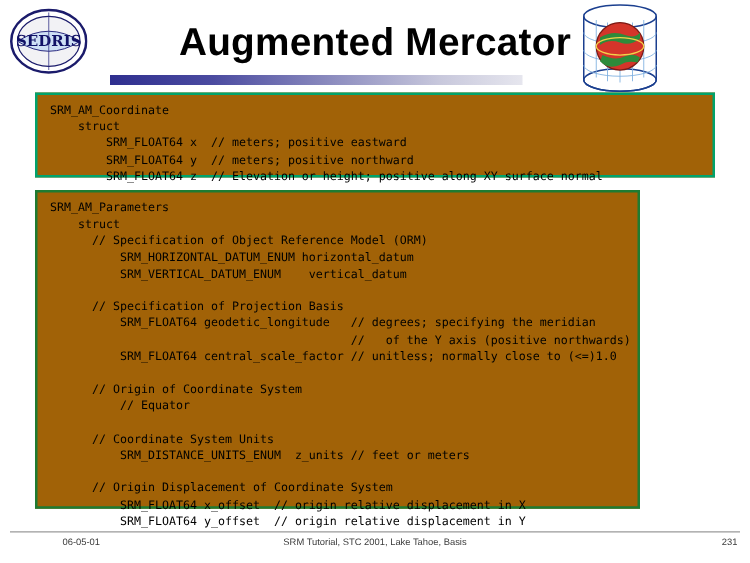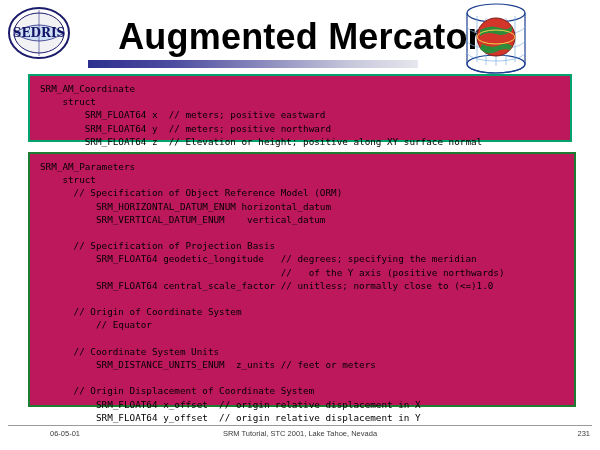--- a/index.html
+++ b/index.html
@@ -10,21 +10,21 @@
     position:relative;
     overflow:hidden;
   }
   .slide{position:absolute;inset:0;background:#fff;}
 
   
   .header{position:absolute;left:0;top:0;width:540px;height:72px;}
   .title{
     position:absolute;left:90px;top:16px;width:420px;
     text-align:center;
-    font-size:36px;font-weight:bold;color:#000;
+    font-size:31px;font-weight:bold;color:#000;
     letter-spacing:0.2px;
   }
   
   .logo{
     position:absolute;left:8px;top:6px;width:62px;height:54px;
   }
   .logo svg{display:block;}
 
   
   .globe{position:absolute;right:6px;top:2px;width:76px;height:74px;}
@@ -33,25 +33,25 @@
   
   .gradbar{
     position:absolute;left:88px;top:60px;width:330px;height:8px;
     background:linear-gradient(to right,#2f2f8f 0%,#4b4ba0 25%,#8f8fc0 55%,#c8c8dc 80%,#e6e6ee 100%);
   }
 
   
   .box{
     position:absolute;
     border:2px solid #1a7a4a;
-    background:#be185d;
+    background:#a16207;
     box-sizing:border-box;
   }
   .box1{left:28px;top:74px;width:544px;height:68px;border-color:#00a36c;}
-  .box2{left:28px;top:152px;width:548px;height:255px;border-color:#1e7b32;}
+  .box2{left:28px;top:152px;width:484px;height:255px;border-color:#1e7b32;}
 
   pre.code{
     margin:0;
     padding:6px 8px 0 10px;
     font-family:"DejaVu Sans Mono","Liberation Mono",monospace;
     font-size:9.3px;
     line-height:13.2px;
     color:#000;
     white-space:pre;
   }
@@ -133,16 +133,16 @@
       // Coordinate System Units
           SRM_DISTANCE_UNITS_ENUM  z_units // feet or meters
 
       // Origin Displacement of Coordinate System
           SRM_FLOAT64 x_offset  // origin relative displacement in X
           SRM_FLOAT64 y_offset  // origin relative displacement in Y</pre>
   </div>
 
   <div class="footrule"></div>
   <div class="foot foot-left">06-05-01</div>
-  <div class="foot foot-center">SRM Tutorial, STC 2001, Lake Tahoe, Nevada</div>
+  <div class="foot foot-center">SRM Tutorial, STC 2001, Lake Tahoe, Basis</div>
   <div class="foot foot-right">231</div>
 
 </div>
 
 </body></html>

